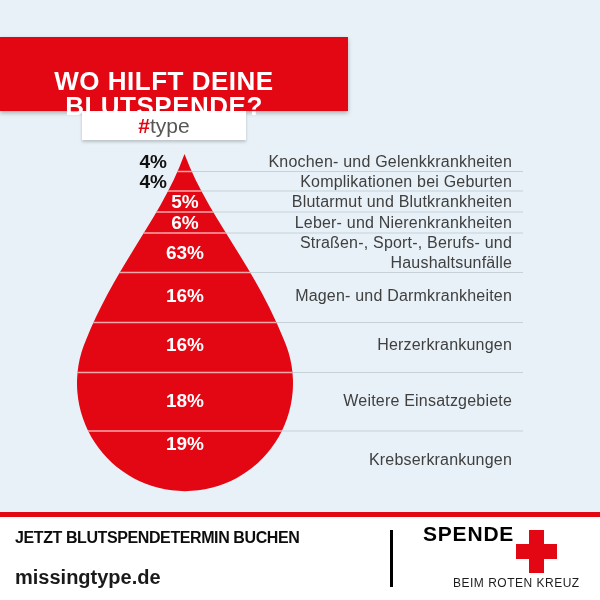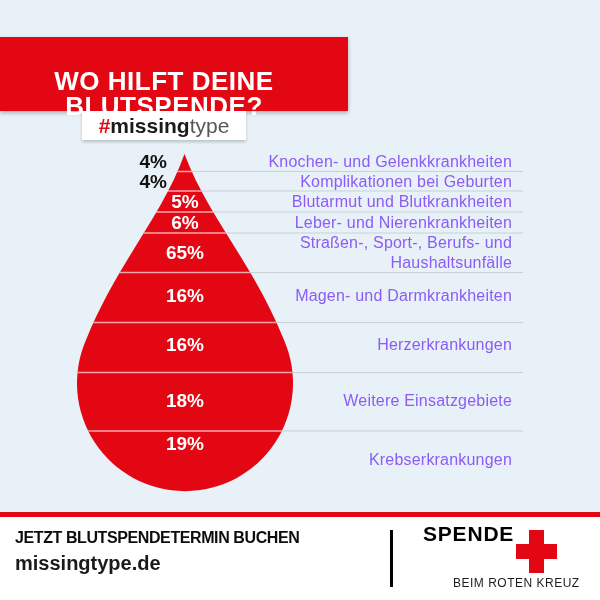--- a/index.html
+++ b/index.html
@@ -31,29 +31,29 @@
   .mt-light { color:#575756; font-weight:normal; }
   
   .drop-svg { position:absolute; left:0; top:0; width:600px; height:600px; }
   .pct {
     position:absolute; font-weight:bold; font-size:19px; white-space:nowrap;
   }
   .pct.dark  { color:#111111; right:433px; transform:translateY(-50%); }
   .pct.light { color:#ffffff; left:185px;  transform:translate(-50%,-50%); }
   .cat {
     position:absolute; right:88px; transform:translateY(-50%);
-    font-size:16px; line-height:20px; color:#8b5cf6; text-align:right;
+    font-size:16px; line-height:20px; color:#404040; text-align:right;
     letter-spacing:0.2px; white-space:pre-line;
   }
   
   .footer-rule { position:absolute; left:0; top:512px; width:600px; height:5px; background:#e30613; }
   .footer-bg   { position:absolute; left:0; top:517px; width:600px; height:83px; background:#ffffff; }
   .cta  { position:absolute; left:15px; top:529px; font-size:16px; font-weight:bold;
           letter-spacing:-0.4px; color:#0d0d0d; white-space:nowrap; }
-  .site { position:absolute; left:15px; top:552px; font-size:20px; font-weight:bold; color:#1a1a1a; }
+  .site { position:absolute; left:15px; top:566px; font-size:20px; font-weight:bold; color:#1a1a1a; }
   .vdiv { position:absolute; left:390px; top:530px; width:3px; height:57px; background:#000000; }
   .lg-spende { position:absolute; left:423px; top:522px; font-size:21px; font-weight:bold;
                letter-spacing:0.8px; color:#000000; }
   .lg-blut   { position:absolute; left:422px; top:540px; font-size:32px; font-weight:bold;
                letter-spacing:-0.5px; color:#1d1d1b; }
   .lg-kreuz  { position:absolute; left:424px; top:576px; font-size:12px;
                letter-spacing:0.5px; color:#1d1d1b;margin-left:29px; }
   .cross { position:absolute; left:516px; top:530px; width:41px; height:43px; }
   .cross .v { position:absolute; left:13px; top:0;    width:15px; height:43px; background:#e30613; }
   .cross .h { position:absolute; left:0;    top:14px; width:41px; height:15px; background:#e30613; }
@@ -63,21 +63,20 @@
 
 <div class="stage">
 
   <div class="banner">
     <div class="banner-text">WO HILFT DEINE
 BLUTSPENDE?</div>
   </div>
 
   <div class="mt-box">
     <span class="mt-hash">#</span>
-      <span class="mt-bold">missing</span>
       <span class="mt-light">type</span>
   </div>
 
   <svg class="drop-svg" viewBox="0 0 600 600">
       <defs>
         <clipPath id="dropClip">
           <path d="M 184.5 154 C 207 215 254 265 284 340 A 108 108 0 1 1 86 340 C 116 265 163 215 184.5 154 Z"></path>
         </clipPath>
       </defs>
       <line x1="177" y1="171.5" x2="523" y2="171.5" stroke="#c6d1d8" stroke-width="1"></line>
@@ -103,21 +102,21 @@
 
   <div id="seg-labels">
       <div class="pct dark" style="top: 162px;">4%</div>
       <div class="cat" style="top: 162px;">Knochen- und Gelenkkrankheiten</div>
       <div class="pct dark" style="top: 182px;">4%</div>
       <div class="cat" style="top: 182px;">Komplikationen bei Geburten</div>
       <div class="pct light" style="top: 201.5px;">5%</div>
       <div class="cat" style="top: 201.5px;">Blutarmut und Blutkrankheiten</div>
       <div class="pct light" style="top: 222.5px;">6%</div>
       <div class="cat" style="top: 222.5px;">Leber- und Nierenkrankheiten</div>
-      <div class="pct light" style="top: 253px;">65%</div>
+      <div class="pct light" style="top: 253px;">63%</div>
       <div class="cat" style="top: 253px;">Straßen-, Sport-, Berufs- und
 Haushaltsunfälle</div>
       <div class="pct light" style="top: 295.5px;">16%</div>
       <div class="cat" style="top: 295.5px; margin-left: 12px;">Magen- und Darmkrankheiten</div>
       <div class="pct light" style="top: 345px;">16%</div>
       <div class="cat" style="top: 345px;">Herzerkrankungen</div>
       <div class="pct light" style="top: 400.5px;">18%</div>
       <div class="cat" style="top: 400.5px;">Weitere Einsatzgebiete</div>
       <div class="pct light" style="top: 444px;">19%</div>
       <div class="cat" style="top: 460px;">Krebserkrankungen</div>

